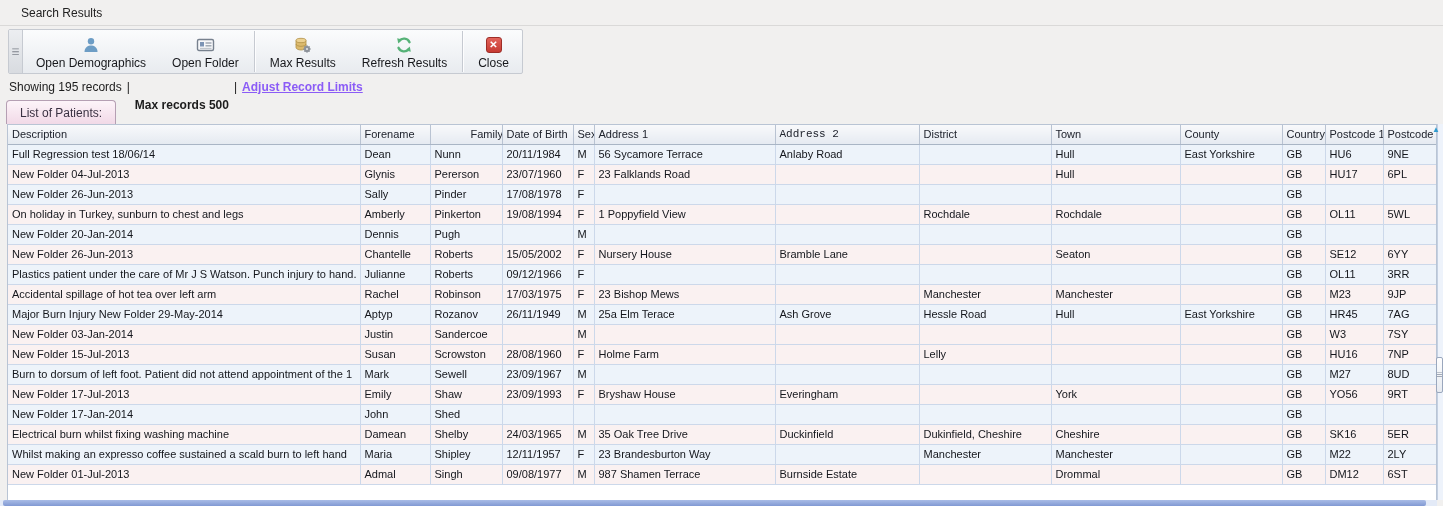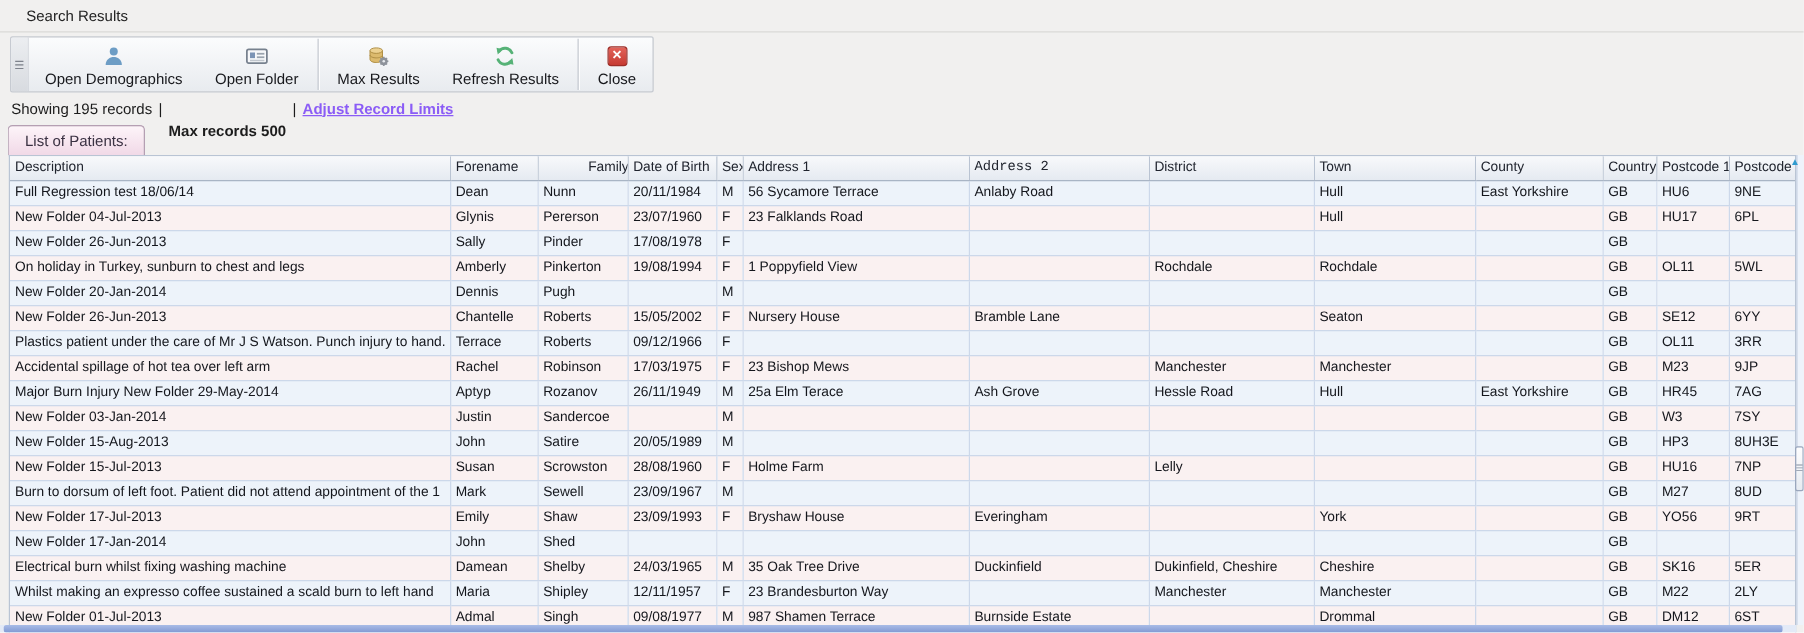--- a/index.html
+++ b/index.html
@@ -290,21 +290,21 @@
           <td>Bramble Lane</td>
           <td></td>
           <td>Seaton</td>
           <td></td>
           <td>GB</td>
           <td>SE12</td>
           <td>6YY</td>
         </tr>
         <tr class="row-blue">
           <td>Plastics patient under the care of Mr J S Watson. Punch injury to hand.</td>
-          <td>Terrace</td>
+          <td>Julianne</td>
           <td>Roberts</td>
           <td>09/12/1966</td>
           <td>F</td>
           <td></td>
           <td></td>
           <td></td>
           <td></td>
           <td></td>
           <td>GB</td>
           <td>OL11</td>
@@ -348,35 +348,20 @@
           <td>M</td>
           <td></td>
           <td></td>
           <td></td>
           <td></td>
           <td></td>
           <td>GB</td>
           <td>W3</td>
           <td>7SY</td>
         </tr>
-        <tr class="row-blue">
-          <td>New Folder 15-Aug-2013</td>
-          <td>John</td>
-          <td>Satire</td>
-          <td>20/05/1989</td>
-          <td>M</td>
-          <td></td>
-          <td></td>
-          <td></td>
-          <td></td>
-          <td></td>
-          <td>GB</td>
-          <td>HP3</td>
-          <td>8UH3E</td>
-        </tr>
         <tr class="row-pink">
           <td>New Folder 15-Jul-2013</td>
           <td>Susan</td>
           <td>Scrowston</td>
           <td>28/08/1960</td>
           <td>F</td>
           <td>Holme Farm</td>
           <td></td>
           <td>Lelly</td>
           <td></td>

